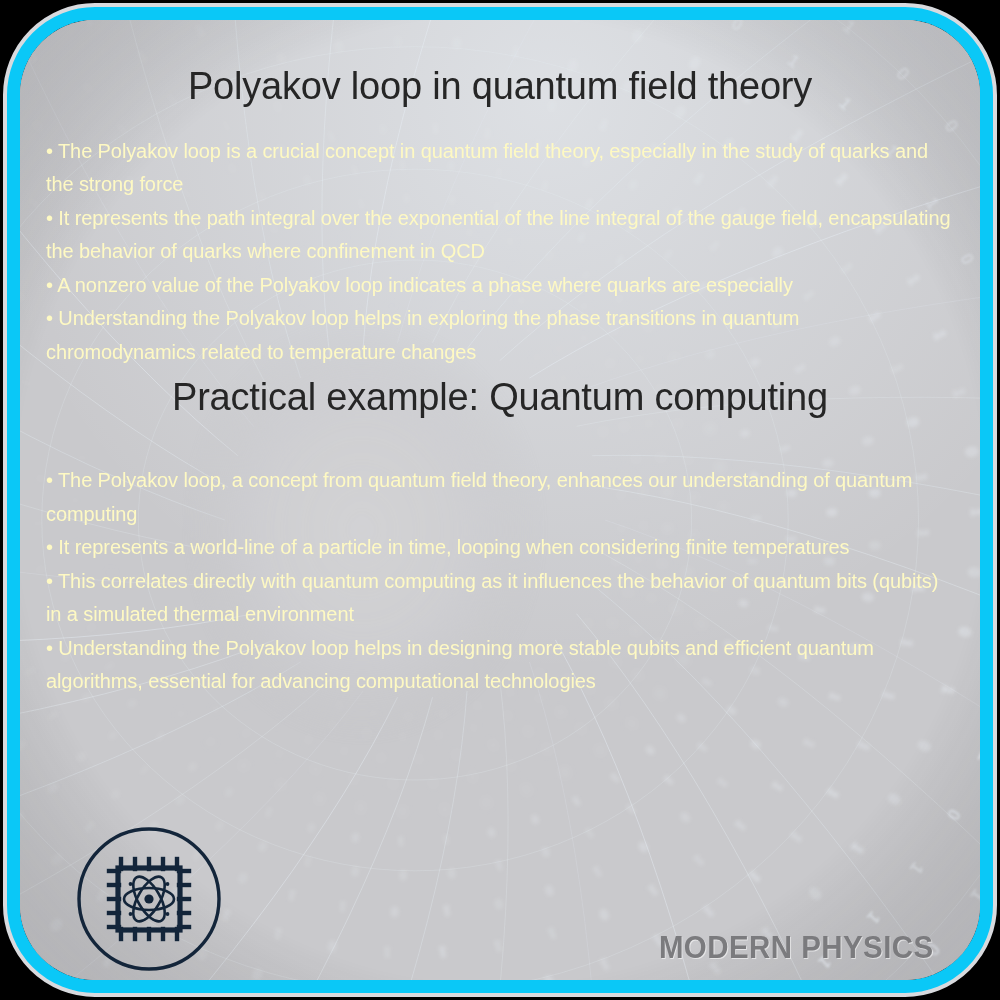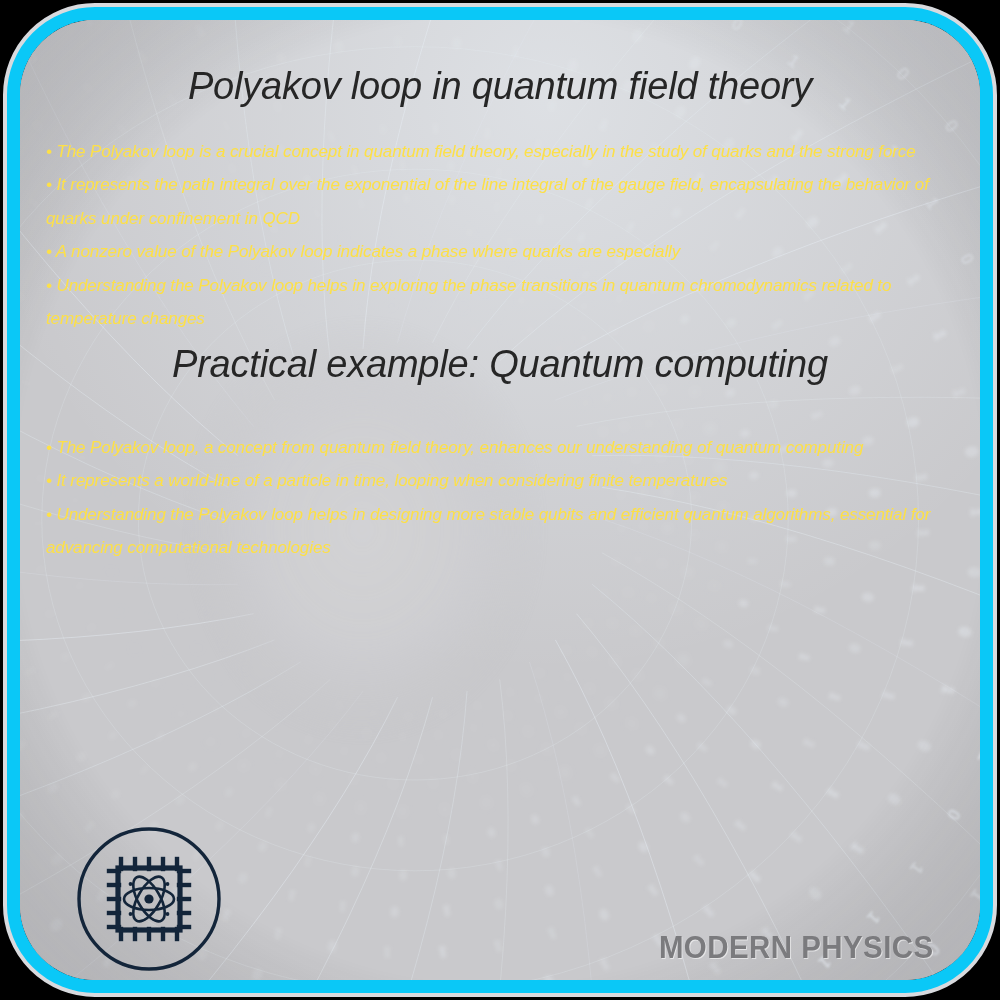--- a/index.html
+++ b/index.html
@@ -56,38 +56,37 @@
   }
   #bgsvg { position:absolute; left:0; top:0; width:960px; height:960px; display:block; }
 
   
   #content {
     position: absolute;
     left: 0; top: 0;
     width: 960px; height: 960px;
     box-sizing: border-box;
     padding: 0 26px;
-    font-style: italic;
   }
 
   .heading {
     text-align: center;
     color: #262626;
     font-size: 38px;
     font-weight: 400;
     letter-spacing: -0.2px;
     line-height: 1.1;
     white-space: nowrap;
   }
   #heading-1 { margin: 46px 0 0 0; }
   #heading-2 { margin: 8px; }
 
   .bullets {
-    color: #fde047;
-    font-size: 17px;
+    color: #fef9c3;
+    font-size: 20px;
     line-height: 33.5px;
     letter-spacing: -0.1px;
   }
   .bullets p {
     margin: 0;
     text-indent: 0;
   }
 
   #block-1 { margin-top: 27px; }
   #block-2 { margin-top: 45px; }
@@ -831,30 +830,31 @@
         <rect width="960" height="960" fill="url(#vig)"></rect>
       </svg>
     </div>
 
     <div id="content">
 
       <h1 id="heading-1" class="heading">Polyakov loop in quantum field theory</h1>
 
       <div id="block-1" class="bullets">
         <p>• The Polyakov loop is a crucial concept in quantum field theory, especially in the study of quarks and the strong force</p>
-        <p>• It represents the path integral over the exponential of the line integral of the gauge field, encapsulating the behavior of quarks under confinement in QCD</p>
+        <p>• It represents the path integral over the exponential of the line integral of the gauge field, encapsulating the behavior of quarks where confinement in QCD</p>
         <p>• A nonzero value of the Polyakov loop indicates a phase where quarks are especially</p>
         <p>• Understanding the Polyakov loop helps in exploring the phase transitions in quantum chromodynamics related to temperature changes</p>
       </div>
 
       <h2 id="heading-2" class="heading">Practical example: Quantum computing</h2>
 
       <div id="block-2" class="bullets">
         <p>• The Polyakov loop, a concept from quantum field theory, enhances our understanding of quantum computing</p>
         <p>• It represents a world-line of a particle in time, looping when considering finite temperatures</p>
+        <p>• This correlates directly with quantum computing as it influences the behavior of quantum bits (qubits) in a simulated thermal environment</p>
         <p>• Understanding the Polyakov loop helps in designing more stable qubits and efficient quantum algorithms, essential for advancing computational technologies</p>
       </div>
     </div>
 
     <div id="logo-badge">
       <svg viewBox="0 0 148 148" width="148" height="148" xmlns="http://www.w3.org/2000/svg">
         <g fill="none" stroke="#13253a" stroke-width="3.4">
           <circle cx="74" cy="74" r="70"></circle>
         </g>
         <g stroke="#13253a" fill="none" stroke-width="4.4" stroke-linecap="square">

